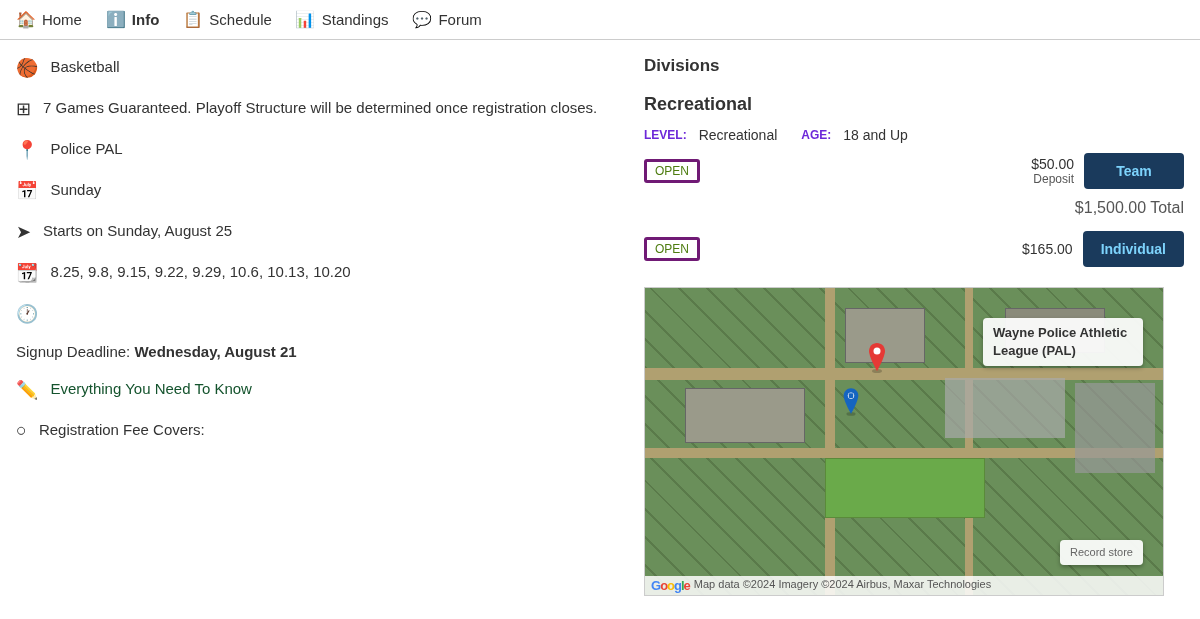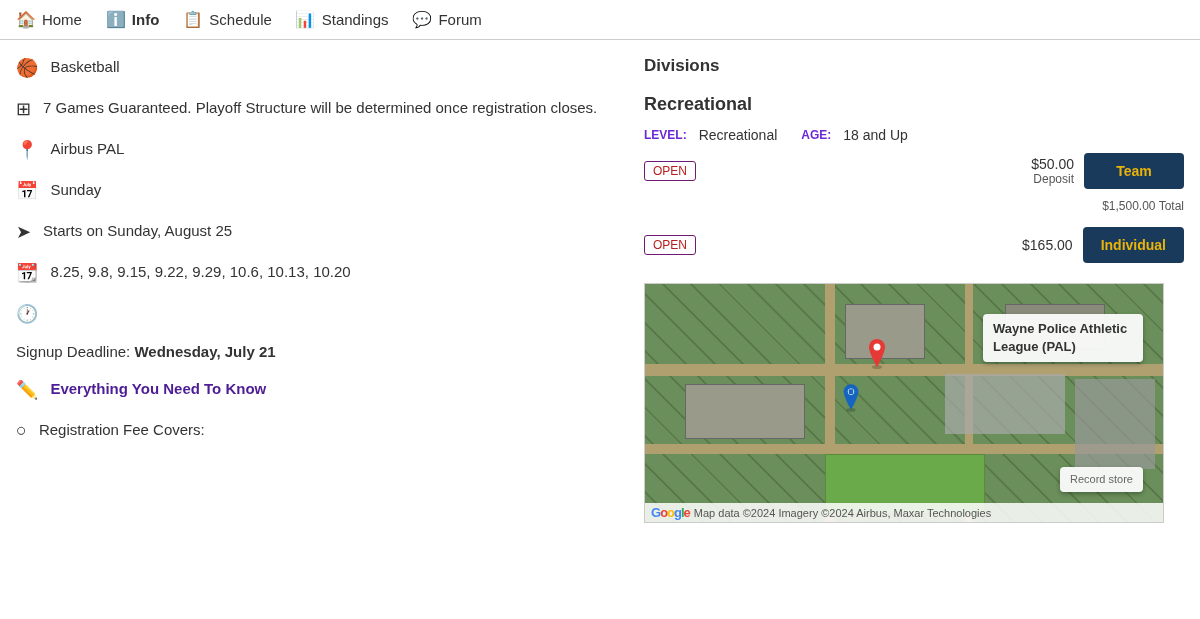--- a/index.html
+++ b/index.html
@@ -104,22 +104,22 @@
       color: #6d28d9;
       text-transform: uppercase;
       margin-right: 2px;
     }
 
     .level-value, .age-value {
       font-size: 14px;
     }
 
     .open-badge {
-      border: 1px solid #701a75;
-      color: #b91c1c;
+      border: 3px solid #701a75;
+      color: #4d7c0f;
       font-size: 12px;
       padding: 2px 8px;
       border-radius: 3px;
       background: #fff;
     }
 
     .price-block {
       text-align: right;
       margin-left: auto;
     }
@@ -127,53 +127,53 @@
       font-size: 14px;
       font-weight: normal;
     }
     .price-sub {
       font-size: 12px;
       color: #555;
     }
 
     .reg-btn {
       background: #1a3a5c;
-      color: #eab308;
+      color: #7dd3fc;
       border: none;
       padding: 10px 18px;
       font-size: 14px;
       font-weight: bold;
       border-radius: 4px;
       cursor: pointer;
       min-width: 100px;
       text-align: center;
     }
 
     .team-total {
-      font-size: 12px;
+      font-size: 16px;
       color: #555;
       text-align: right;
       margin-top: 2px;
       margin-right: 0;
     }
 
     .division-row-2 {
       display: flex;
       align-items: center;
       gap: 10px;
       margin-top: 6px;
     }
 
     .spacer { flex: 1; }
 
     
     .map-container {
       margin-top: 10px;
       width: 520px;
-      height: 240px;
+      height: 309px;
       position: relative;
       overflow: hidden;
       border: 1px solid #ccc;
     }
 
     .map-label-box {
       position: absolute;
       top: 30px;
       right: 20px;
       background: rgba(255,255,255,0.92);
@@ -224,21 +224,21 @@
     .google-bar {
       position: absolute;
       bottom: 0;
       left: 0;
       right: 0;
       background: rgba(255,255,255,0.85);
       font-size: 11px;
       color: #555;
       padding: 2px 6px;
       display: flex;
-      align-items: center;
+      align-items: flex-start;
       gap: 4px;
     }
 
     .google-logo {
       font-size: 13px;
       font-weight: bold;
       color: #4285F4;
       letter-spacing: -1px;
     }
     .google-logo span:nth-child(1) { color: #4285F4; }
@@ -321,21 +321,21 @@
       <span class="info-text">Basketball</span>
     </div>
 
     <div class="info-row">
       <span class="info-icon">⊞</span>
       <span class="info-text">7 Games Guaranteed. Playoff Structure will be determined once registration closes.</span>
     </div>
 
     <div class="info-row">
       <span class="info-icon">📍</span>
-      <span class="info-text">Airbus PAL</span>
+      <span class="info-text">Police PAL</span>
     </div>
 
     <div class="info-row">
       <span class="info-icon">📅</span>
       <span class="info-text">Sunday</span>
     </div>
 
     <div class="info-row">
       <span class="info-icon">➤</span>
       <span class="info-text">Starts on Sunday, August 25</span>
@@ -344,26 +344,26 @@
     <div class="info-row">
       <span class="info-icon">📆</span>
       <span class="info-text">8.25, 9.8, 9.15, 9.22, 9.29, 10.6, 10.13, 10.20</span>
     </div>
 
     <div class="info-row">
       <span class="info-icon">🕐</span>
     </div>
 
     <div class="signup-deadline">
-      <span>Signup Deadline: </span><b>Wednesday, July 21</b>
+      <span>Signup Deadline: </span><b>Wednesday, August 21</b>
     </div>
 
     <div class="info-row">
       <span class="info-icon">✏️</span>
-      <span class="info-text" style="color:#4c1d95; cursor:pointer;font-weight:bold;">Everything You Need To Know</span>
+      <span class="info-text" style="color:#14532d; cursor:pointer;">Everything You Need To Know</span>
     </div>
 
     <div class="info-row">
       <span class="info-icon">○</span>
       <span class="info-text">Registration Fee Covers:</span>
     </div>
 
   </div>
 
   <div class="right-col">

